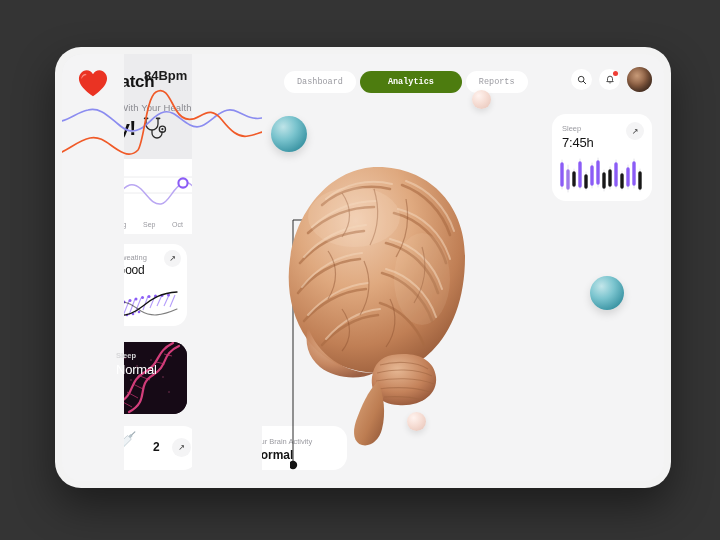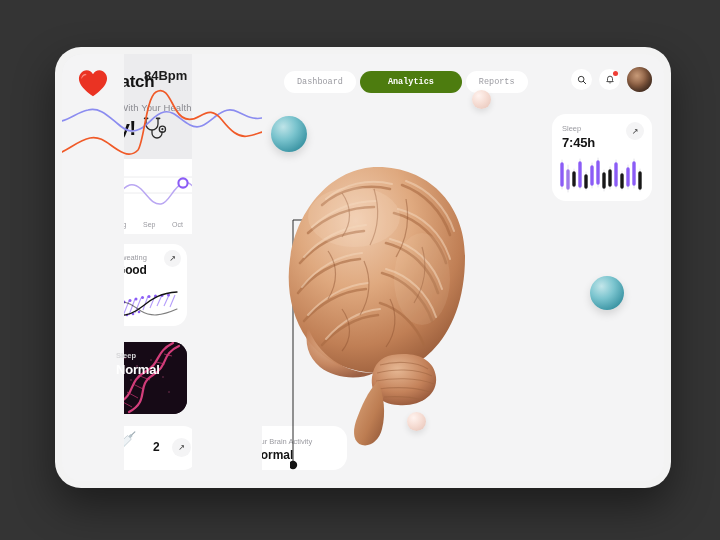--- a/index.html
+++ b/index.html
@@ -106,21 +106,21 @@
 
   
   .card { position: absolute; background: #ffffff; border-radius: 14px; }
   .arrow-btn {
     position: absolute; width: 20px; height: 20px; border-radius: 50%;
     background: #f4f4f5;
     display: flex; align-items: center; justify-content: center;
     font-size: 9px; color: #3a3a3a; cursor: pointer; border: none;
   }
   .card-label { font-size: 7.5px; color: #9b9ba1; }
-  .card-value { font-size: 12px; font-weight: 700; color: #141414; letter-spacing: -.2px; text-align: center; }
+  .card-value { font-size: 12px; font-weight: 400; color: #141414; letter-spacing: -.2px; text-align: center; }
 
   
   #chart-card { left: 45px; top: 105px; width: 140px; height: 75px; }
   .mon-row {
     position: absolute; left: 7px; right: 6px; bottom: 6px;
     display: flex; justify-content: space-between;
   }
   .mon { font-size: 7px; color: #9b9ba1; }
 
   

